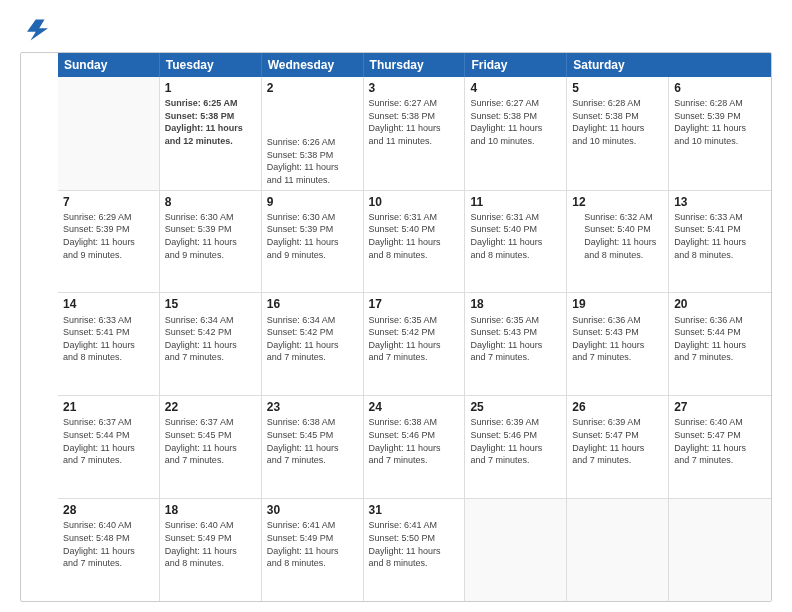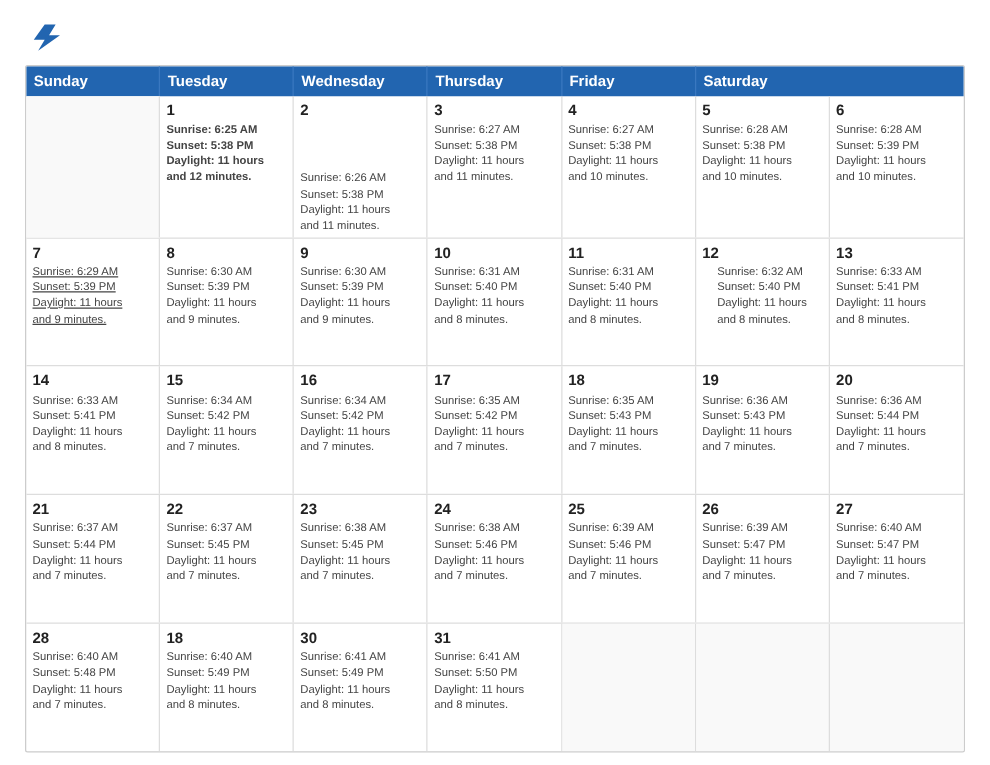--- a/index.html
+++ b/index.html
@@ -52,20 +52,21 @@
       font-size: 14px;
       color: #555;
     }
     .calendar {
       flex: 1;
       border: 1px solid #ccc;
       border-radius: 2px;
       overflow: hidden;
       display: flex;
       flex-direction: column;
+      padding-left: 37px;
     }
     .cal-header {
       display: grid;
       grid-template-columns: repeat(7, 1fr);
       background: #2265b0;
     }
     .cal-header-cell {
       color: #fff;
       font-size: 12px;
       font-weight: bold;
@@ -181,21 +182,21 @@
             <span class="day-num">6</span>
             <div class="cell-info" style="white-space: pre-line;">Sunrise: 6:28 AM
 Sunset: 5:39 PM
 Daylight: 11 hours
 and 10 minutes.</div>
           </div>
         </div>
         <div class="cal-row">
           <div class="cal-cell">
             <span class="day-num">7</span>
-            <div class="cell-info" style="white-space: pre-line; text-decoration: underline;">Sunrise: 6:29 AM
+            <div class="cell-info" style="white-space: pre-line;">Sunrise: 6:29 AM
 Sunset: 5:39 PM
 Daylight: 11 hours
 and 9 minutes.</div>
           </div>
           <div class="cal-cell">
             <span class="day-num">8</span>
             <div class="cell-info" style="white-space: pre-line;">Sunrise: 6:30 AM
 Sunset: 5:39 PM
 Daylight: 11 hours
 and 9 minutes.</div>

